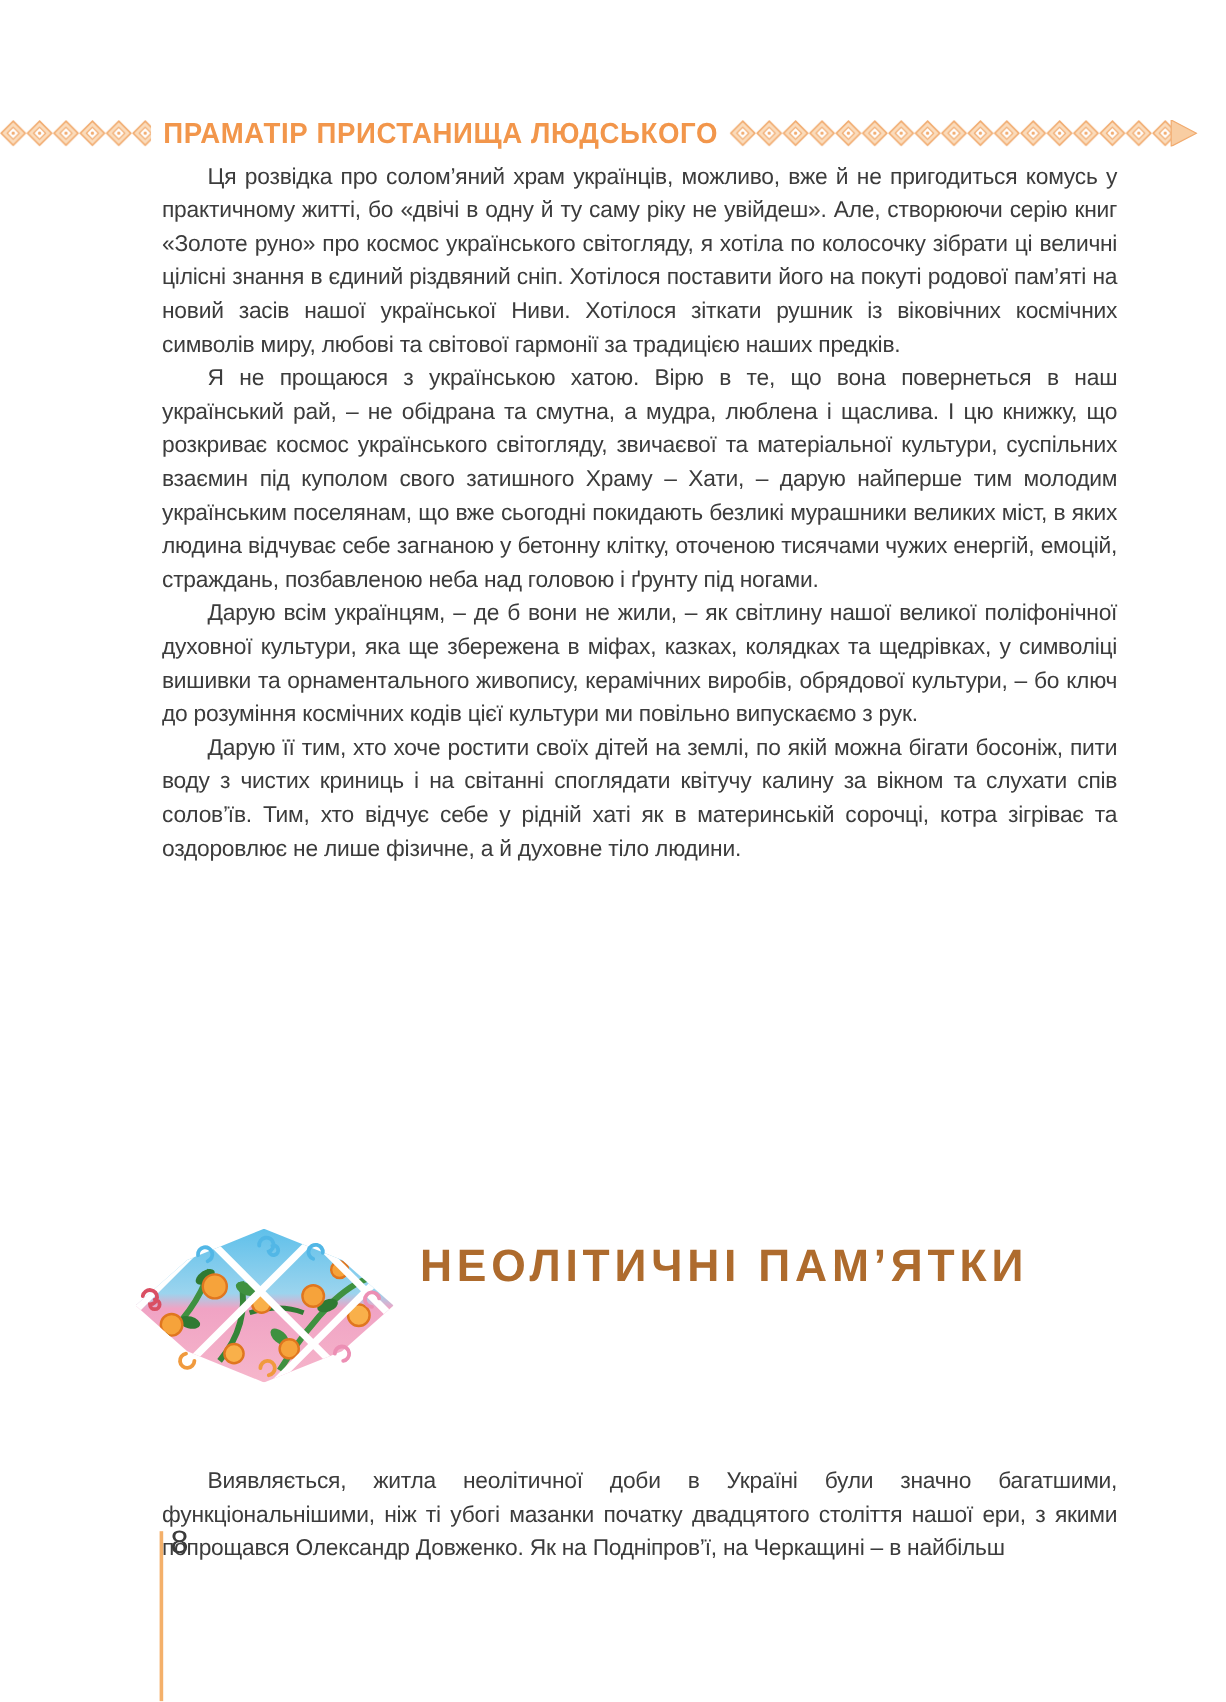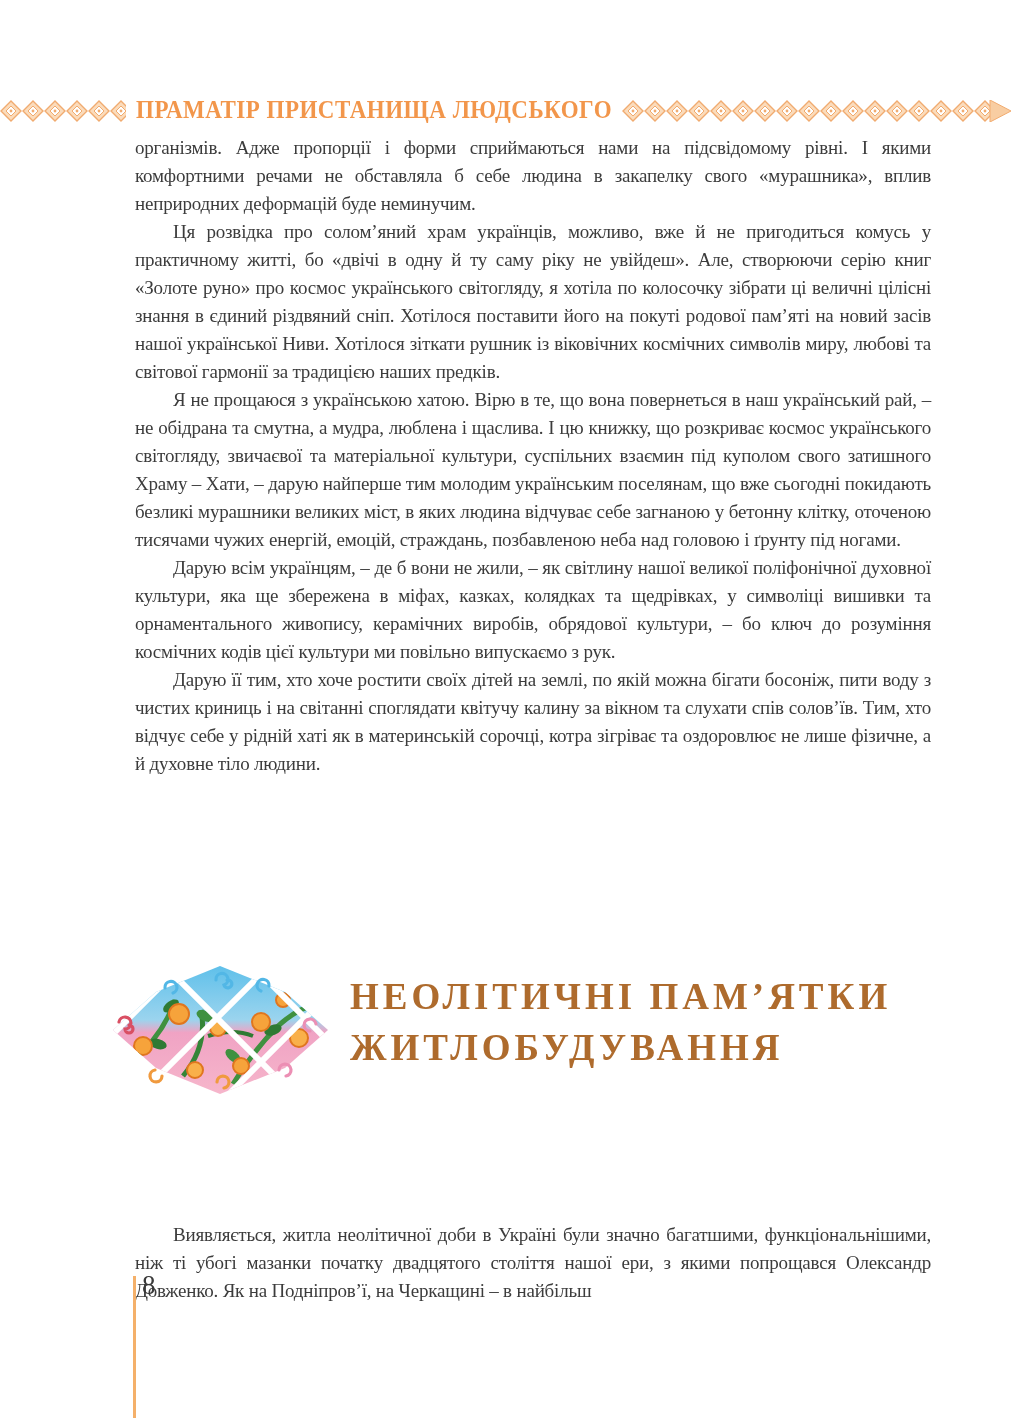--- a/index.html
+++ b/index.html
@@ -2,21 +2,21 @@
 <html lang="uk"><head>
 <meta charset="utf-8">
 <style>
   * { margin: 0; padding: 0; box-sizing: border-box; }
   html, body { background: #ffffff; }
   .page {
     position: relative;
     width: 1022px;
     height: 1418px;
     background: #ffffff;
-    font-family: Liberation Serif, serif;
+    font-family: Liberation Sans, sans-serif;
     overflow: hidden;
   }
   
   .runhead {
     position: absolute;
     top: 98px; left: 0;
     width: 100%; height: 26px;
     display: flex;
     align-items: center;
   }
@@ -41,21 +41,21 @@
     line-height: 28px;
     text-align: justify;
     letter-spacing: -0.2px;
   }
   .textblock-1 { top: 134px; }
   .textblock-2 { top: 1221px; }
   .textblock p.indent { text-indent: 38px; }
   
   .section-row {
     position: absolute;
-    top: 958px; left: 0;
+    top: 1016px; left: 0;
     width: 100%;
     display: flex;
     align-items: flex-start;
   }
   .vignette-wrap { margin-left: 113px; margin-top: 8px; flex: 0 0 auto; }
   .section-heading {
     margin-left: 22px;
     margin-top: 14px;
     color: #ae6b2d;
     font-weight: bold;
@@ -104,21 +104,20 @@
           <path d="M11 6 L16 11 L11 16 L6 11 Z" fill="#ffffff" stroke="#f1ab6f" stroke-width="1"></path>
           <circle cx="11" cy="11" r="1.4" fill="#f1ab6f"></circle>
         </pattern>
       </defs>
       <rect x="0" y="0" width="368" height="22" fill="url(#ornR)"></rect>
       <polygon points="368,0 389,11 368,22" fill="#f8cda2" stroke="#f1ab6f" stroke-width="1"></polygon>
     </svg>
   </div>
 
   <div class="textblock textblock-1">
-    <p>організмів. Адже пропорції і форми сприймаються нами на підсвідомому рівні. І якими комфортними речами не обставляла б себе людина в закапелку свого «мурашника», вплив неприродних деформацій буде неминучим.</p>
     <p class="indent">Ця розвідка про солом’яний храм українців, можливо, вже й не пригодиться комусь у практичному житті, бо «двічі в одну й ту саму ріку не увійдеш». Але, створюючи серію книг «Золоте руно» про космос українського світогляду, я хотіла по колосочку зібрати ці величні цілісні знання в єдиний різдвяний сніп. Хотілося поставити його на покуті родової пам’яті на новий засів нашої української Ниви. Хотілося зіткати рушник із віковічних космічних символів миру, любові та світової гармонії за традицією наших предків.</p>
     <p class="indent">Я не прощаюся з українською хатою. Вірю в те, що вона повернеться в наш український рай, – не обідрана та смутна, а мудра, люблена і щаслива. І цю книжку, що розкриває космос українського світогляду, звичаєвої та матеріальної культури, суспільних взаємин під куполом свого затишного Храму – Хати, – дарую найперше тим молодим українським поселянам, що вже сьогодні покидають безликі мурашники великих міст, в яких людина відчуває себе загнаною у бетонну клітку, оточеною тисячами чужих енергій, емоцій, страждань, позбавленою неба над головою і ґрунту під ногами.</p>
     <p class="indent">Дарую всім українцям, – де б вони не жили, – як світлину нашої великої поліфонічної духовної культури, яка ще збережена в міфах, казках, колядках та щедрівках, у символіці вишивки та орнаментального живопису, керамічних виробів, обрядової культури, – бо ключ до розуміння космічних кодів цієї культури ми повільно випускаємо з рук.</p>
     <p class="indent">Дарую її тим, хто хоче ростити своїх дітей на землі, по якій можна бігати босоніж, пити воду з чистих криниць і на світанні споглядати квітучу калину за вікном та слухати спів солов’їв. Тим, хто відчує себе у рідній хаті як в материнській сорочці, котра зігріває та оздоровлює не лише фізичне, а й духовне тіло людини.</p>
   </div>
 
   <div class="section-row">
     <div class="vignette-wrap">
       <svg width="215" height="128" viewBox="0 0 215 128">
         <defs>
@@ -167,21 +166,20 @@
           <path d="M6 56 a6 6 0 1 1 6 7 a4 4 0 1 0 4 -4" stroke="#d94f63"></path>
           <path d="M203 58 a6 6 0 1 0 -6 7" stroke="#ec8fb4"></path>
           <path d="M42 104 a6 6 0 1 0 7 6" stroke="#f09a3e"></path>
           <path d="M104 116 a6 6 0 1 1 7 6" stroke="#f09a3e"></path>
           <path d="M166 104 a6 6 0 1 1 7 6" stroke="#ec8fb4"></path>
         </g>
       </svg>
     </div>
     <div class="section-heading">
       <div>НЕОЛІТИЧНІ ПАМ’ЯТКИ</div>
-      <div>ЖИТЛОБУДУВАННЯ</div>
     </div>
   </div>
 
   <div class="textblock textblock-2">
     <p class="indent">Виявляється, житла неолітичної доби в Україні були значно багатшими, функціональнішими, ніж ті убогі мазанки початку двадцятого століття нашої ери, з якими попрощався Олександр Довженко. Як на Подніпров’ї, на Черкащині – в найбільш</p>
   </div>
 
   <div class="folio-rule"></div>
   <div class="folio-number">8</div>
 

